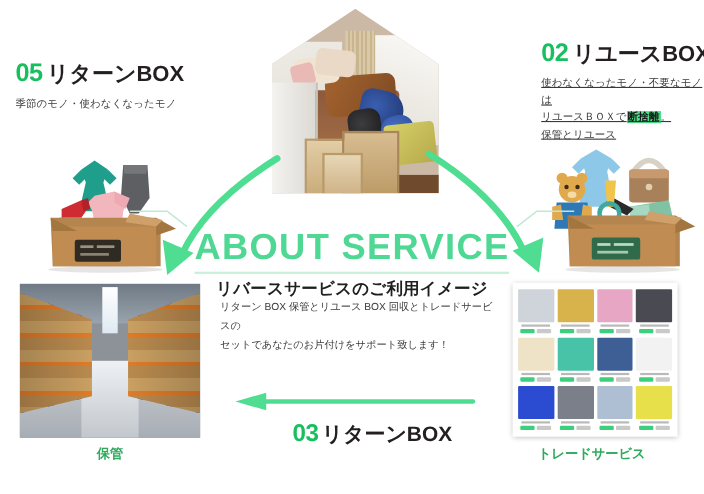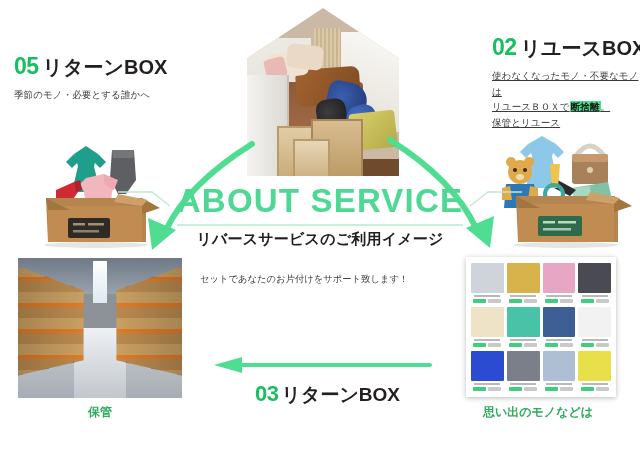--- a/index.html
+++ b/index.html
@@ -20,32 +20,32 @@
   .hl-strong{background:#4ee08a;font-weight:bold;color:#161616;padding:0 1px;}
 
   
   #step1{left:14px;top:55px;}
   #step1 .step-body{margin-top:9px;}
   
   #step2{left:492px;top:36px;}
   #step2 .step-body{margin-top:9px;text-decoration:underline;}
 
   
-  #about{left:320px;top:184px;transform:translateX(-50%);text-align:center;}
+  #about{left:320px;top:207px;transform:translateX(-50%);text-align:center;}
   #about .big{
     font-size:33px;font-weight:bold;color:#4fd894;letter-spacing:1.2px;
     line-height:1;white-space:nowrap;
   }
   #about .rule{height:1.5px;background:#c7f0da;margin:7px 0 4px;}
   #about .sub{font-size:15px;font-weight:bold;color:#1f1f1f;letter-spacing:.2px;white-space:nowrap;}
   #centerbody{left:200px;top:271px;width:250px;}
   #centerbody p{margin:0;font-size:9.3px;line-height:1.85;color:#3a3a3a;}
 
   
-  #step3{left:255px;top:381px;font-size:19px;font-weight:bold;white-space:nowrap;}
+  #step3{left:266px;top:381px;font-size:19px;font-weight:bold;white-space:nowrap;}
   #step3 .num{font-size:22px;margin-right:3px;}
 
   
   .cap{font-size:12px;font-weight:bold;color:#2faa5d;white-space:nowrap;}
   #cap-left{left:100px;top:404px;transform:translateX(-50%);}
   #cap-right{left:538px;top:404px;transform:translateX(-50%);}
 
   
   #house{
     left:247px;top:8px;width:152px;height:168px;
@@ -137,21 +137,21 @@
     <div class="box1"></div>
     <div class="box2"></div>
     <div class="box3"></div>
   </div>
 
   <div class="abs" id="step1">
     <div class="step-head">
       <span class="num">05</span><span>リターンBOX</span>
     </div>
     <div class="step-body">
-      <div>季節のモノ・必要とする誰かへ</div>
+      <div>季節のモノ・使わなくなったモノ</div>
     </div>
   </div>
 
   <div class="abs" id="step2">
     <div class="step-head">
       <span class="num">02</span><span>リユースBOX</span>
     </div>
     <div class="step-body">
       <div>使わなくなったモノ・不要なモノは</div>
       <div>
@@ -250,20 +250,21 @@
     <path d="M108 114 L84 94 L112 82 Z" fill="#4fdd92"></path>
   </svg>
 
   <div class="abs" id="about">
     <div class="big">ABOUT SERVICE</div>
     <div class="rule"></div>
     <div class="sub">リバースサービスのご利用イメージ</div>
   </div>
 
   <div class="abs" id="centerbody">
+    <p>リターン BOX 保管とリユース BOX 回収とトレードサービスの</p>
     <p>セットであなたのお片付けをサポート致します！</p>
   </div>
 
   <div class="abs" id="warehouse">
     <div class="ceil"></div>
     <div class="lightstrip"></div>
     <div class="floor"></div>
     <div class="aisle"></div>
     <div class="rack l"></div>
     <div class="rack r"></div>
@@ -373,15 +374,15 @@
   <svg class="abs" style="left:212px;top:357px;" width="220" height="16">
     <line x1="28" y1="8" x2="218" y2="8" stroke="#4fdd92" stroke-width="4" stroke-linecap="round"></line>
     <path d="M2 8 L30 0 L30 16 Z" fill="#4fdd92"></path>
   </svg>
 
   <div class="abs" id="step3">
     <span class="num">03</span><span>リターンBOX</span>
   </div>
 
   <div class="abs cap" id="cap-left">保管</div>
-  <div class="abs cap" id="cap-right">思い出のモノなどは</div>
+  <div class="abs cap" id="cap-right">トレードサービス</div>
 
 </div>
 
 </body></html>

